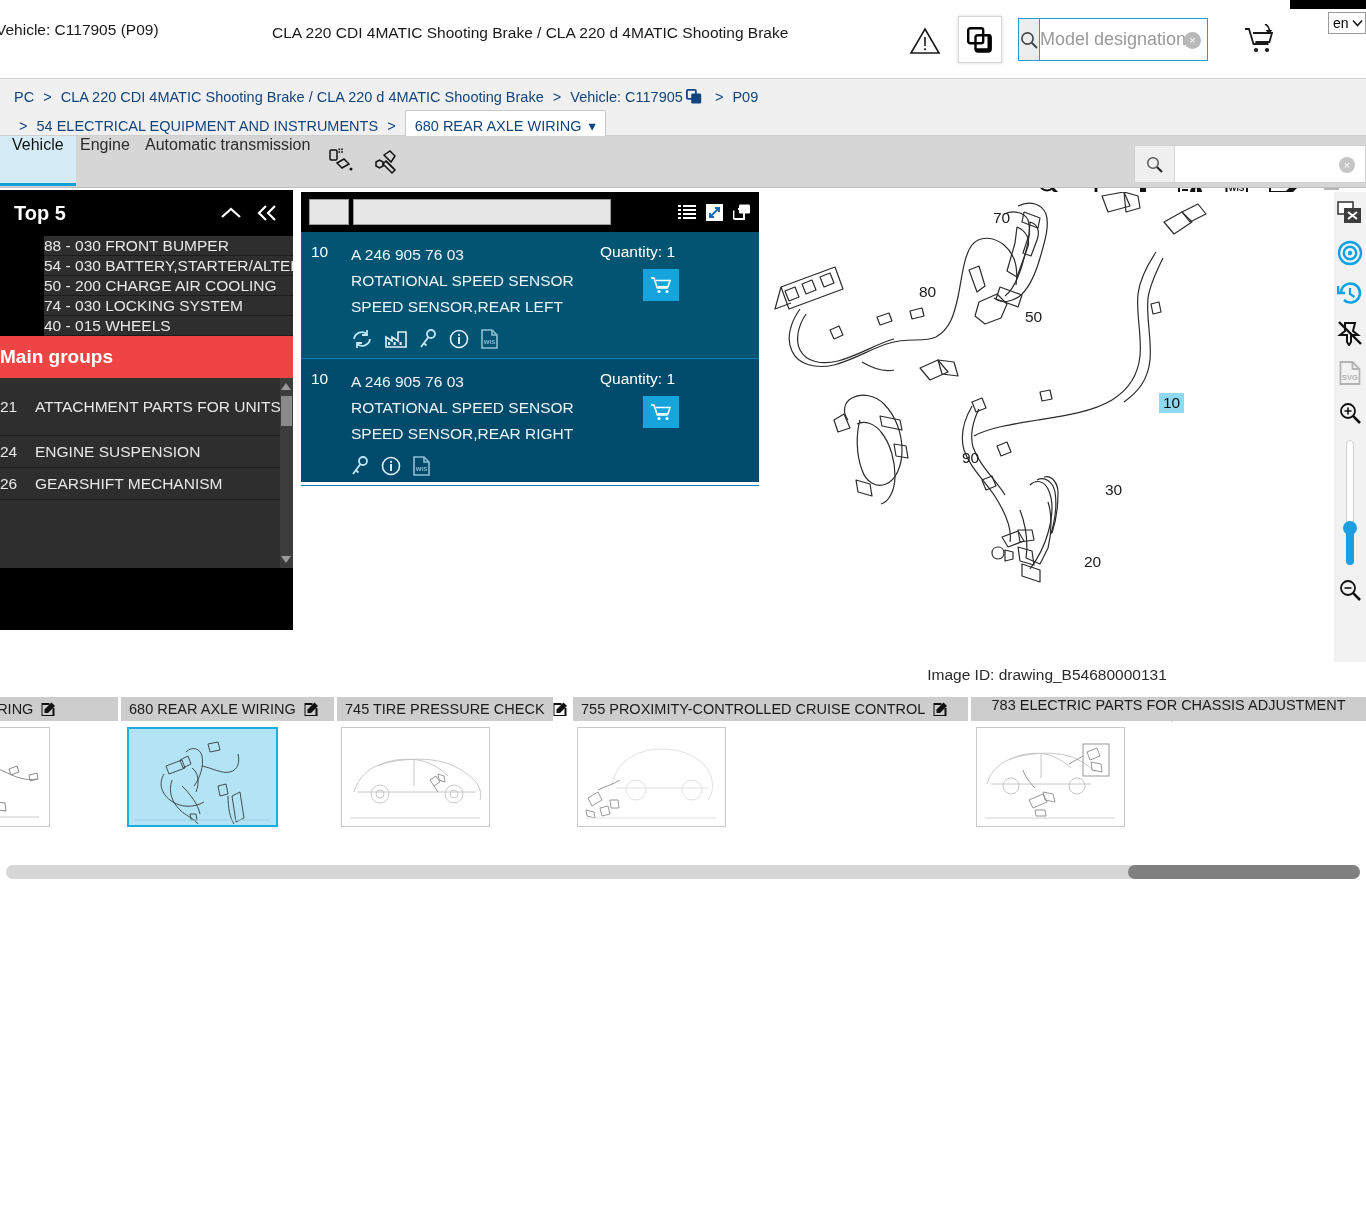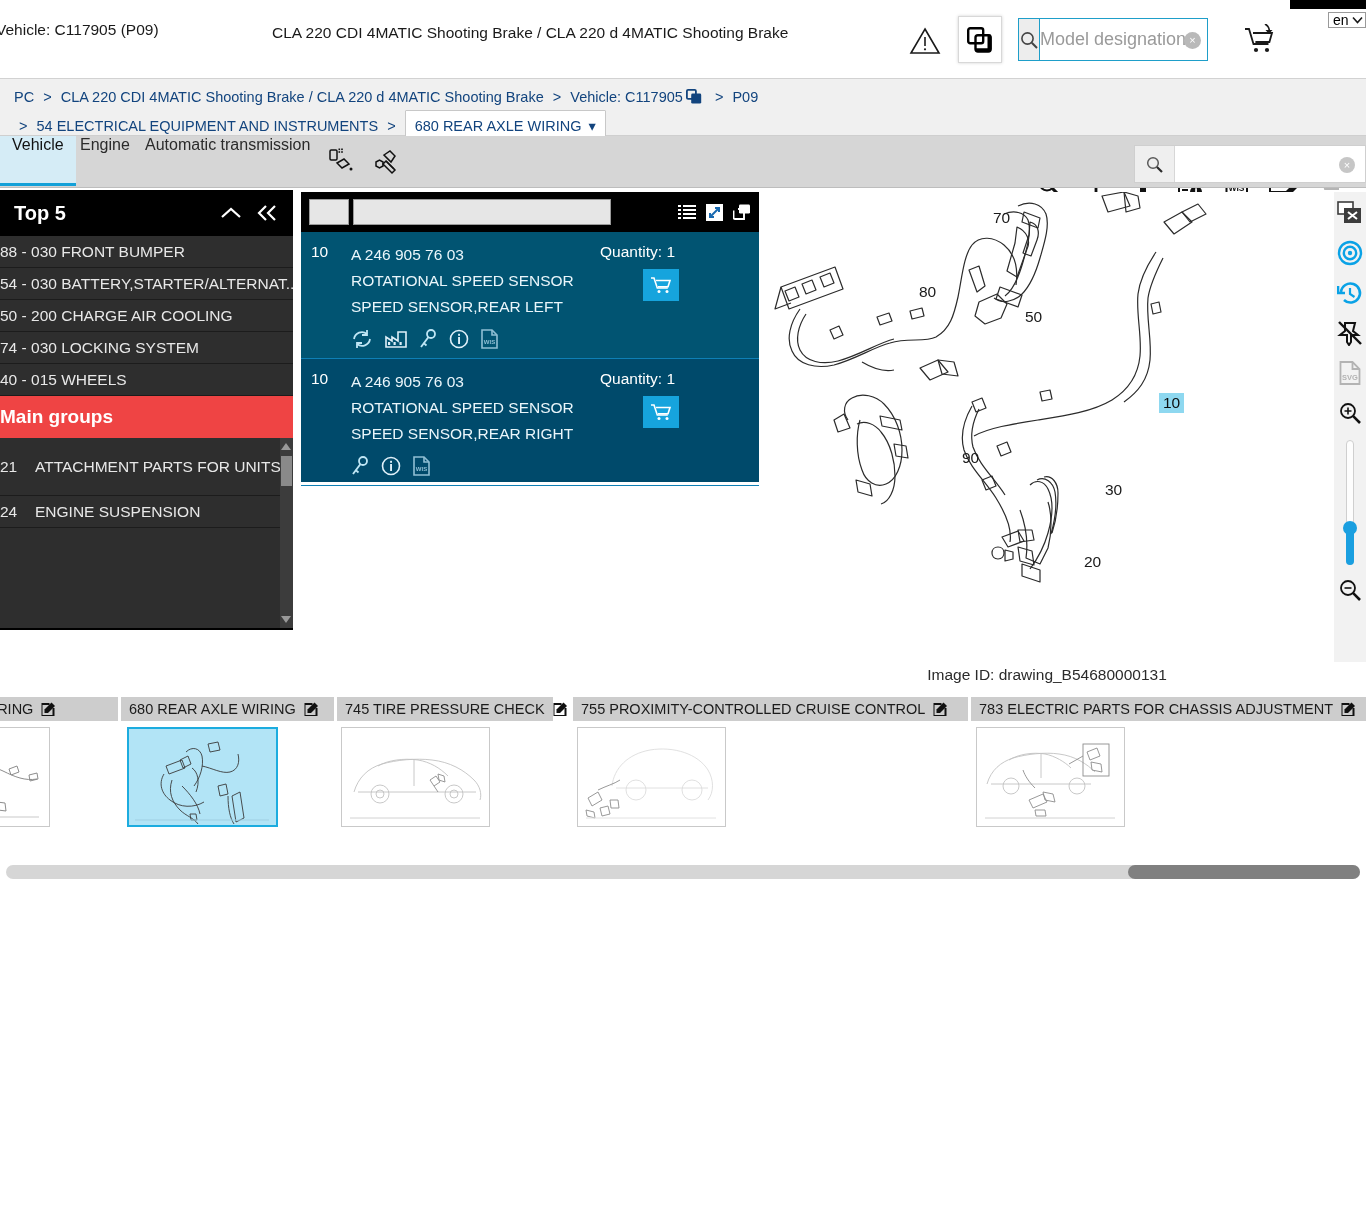--- a/index.html
+++ b/index.html
@@ -45,21 +45,21 @@
     flex: 1; border: 0; outline: none; font-size: 18px; color: #7a7a7a;
     font-family: "Liberation Sans", sans-serif; background: transparent;
   }
   .search-group input::placeholder { color: #9a9a9a; }
   .sg-clear {
     position: absolute; right: 6px; top: 13px; width: 17px; height: 17px; border-radius: 50%;
     background: #b9b9b9; color: #fff; font-size: 11px; line-height: 17px; text-align: center;
   }
   .cart-top { position: absolute; left: 1243px; top: 24px; width: 36px; height: 32px; }
   .lang-sel {
-    position: absolute; left: 1328px; top: 12px; width: 38px; height: 16px;
+    position: absolute; left: 1328px; top: 12px; width: 38px; height: 22px;
     border: 1px solid #9a9a9a; background: #fff; font-size: 14px;
     display: flex; align-items: center; gap: 3px; padding-left: 4px;
   }
 
   
   .crumbbar {
     position: absolute; left: 0; top: 79px; width: 1366px; height: 57px;
     background: #f0f0f0; border-bottom: 1px solid #cfcfcf;
   }
   .crumbs {
@@ -106,22 +106,22 @@
 
   
   .sidebar { position: absolute; left: 0; top: 190px; width: 293px; height: 440px; background: #000; }
   .sb-head {
     height: 46px; background: #000; color: #fff; display: flex; align-items: center;
     justify-content: space-between; padding: 0 14px 0 0; font-size: 20px; font-weight: bold;
   }
   .sb-head .ttl { padding-left: 14px; }
   .sb-head .icons { display: flex; gap: 12px; align-items: center; }
   .sb-item {
-    height: 32px; display: flex; align-items: center; background: #2e2e2e; color: #e8e8e8;
-    font-size: 15.5px; border-bottom: 1px solid #1c1c1c; white-space: nowrap; overflow: hidden;
+    height: 20px; display: flex; align-items: center; background: #2e2e2e; color: #e8e8e8;
+    font-size: 15.5px; border-bottom: 1px solid #1c1c1c; white-space: nowrap; overflow: hidden; margin-left: 44px;
   }
   .sb-sub { height: 42px; background: #ef4444; color: #fff; display: flex; align-items: center; font-size: 19px; font-weight: bold; }
   .mg-wrap { position: relative; height: 190px; overflow: hidden; background: #2e2e2e; }
   .mg-item {
     display: flex; align-items: center; background: #2e2e2e; color: #e8e8e8;
     font-size: 15.5px; border-bottom: 1px solid #1c1c1c; height: 32px;
   }
   .mg-item.tall { height: 58px; }
   .mg-item .num { width: 35px; flex: 0 0 35px; }
   .mg-scroll { position: absolute; right: 0; top: 0; width: 13px; height: 190px; background: #3c3c3c; }
@@ -401,20 +401,24 @@
     </div>
 
     <div class="mg-wrap">
       <div class="mg-item tall">
         <span class="num">21</span>
         <span>ATTACHMENT PARTS FOR UNITS</span>
       </div>
       <div class="mg-item">
         <span class="num">24</span>
         <span>ENGINE SUSPENSION</span>
+      </div>
+      <div class="mg-item">
+        <span class="num">26</span>
+        <span>GEARSHIFT MECHANISM</span>
       </div>
 
       <div class="mg-scroll">
         <span class="mg-arrow up"></span>
         <span class="mg-thumb"></span>
         <span class="mg-arrow dn"></span>
       </div>
     </div>
   </div>
 
@@ -726,21 +730,21 @@
     </div>
     <div class="tstab" style="left:573px; width:397px;">
       <span>755 PROXIMITY-CONTROLLED CRUISE CONTROL</span>
       <span>
           <svg width="15" height="15" viewBox="0 0 15 15">
             <path d="M1.5 3 h7 v-2 h-8 v13 h13 v-8 h-2 v7 h-10z" fill="#111"></path>
             <path d="M10.5 0.5 l3.5 3.5 l-7 7 h-3.5 v-3.5z" fill="#111"></path>
           </svg>
         </span>
     </div>
-    <div class="tstab" style="left:971px; width:395px; border-right:0;">
+    <div class="tstab" style="left:971px; width:395px; border-right:0;flex-direction:column;">
       <span>783 ELECTRIC PARTS FOR CHASSIS ADJUSTMENT</span>
       <span>
           <svg width="15" height="15" viewBox="0 0 15 15">
             <path d="M1.5 3 h7 v-2 h-8 v13 h13 v-8 h-2 v7 h-10z" fill="#111"></path>
             <path d="M10.5 0.5 l3.5 3.5 l-7 7 h-3.5 v-3.5z" fill="#111"></path>
           </svg>
         </span>
     </div>
   </div>
 

